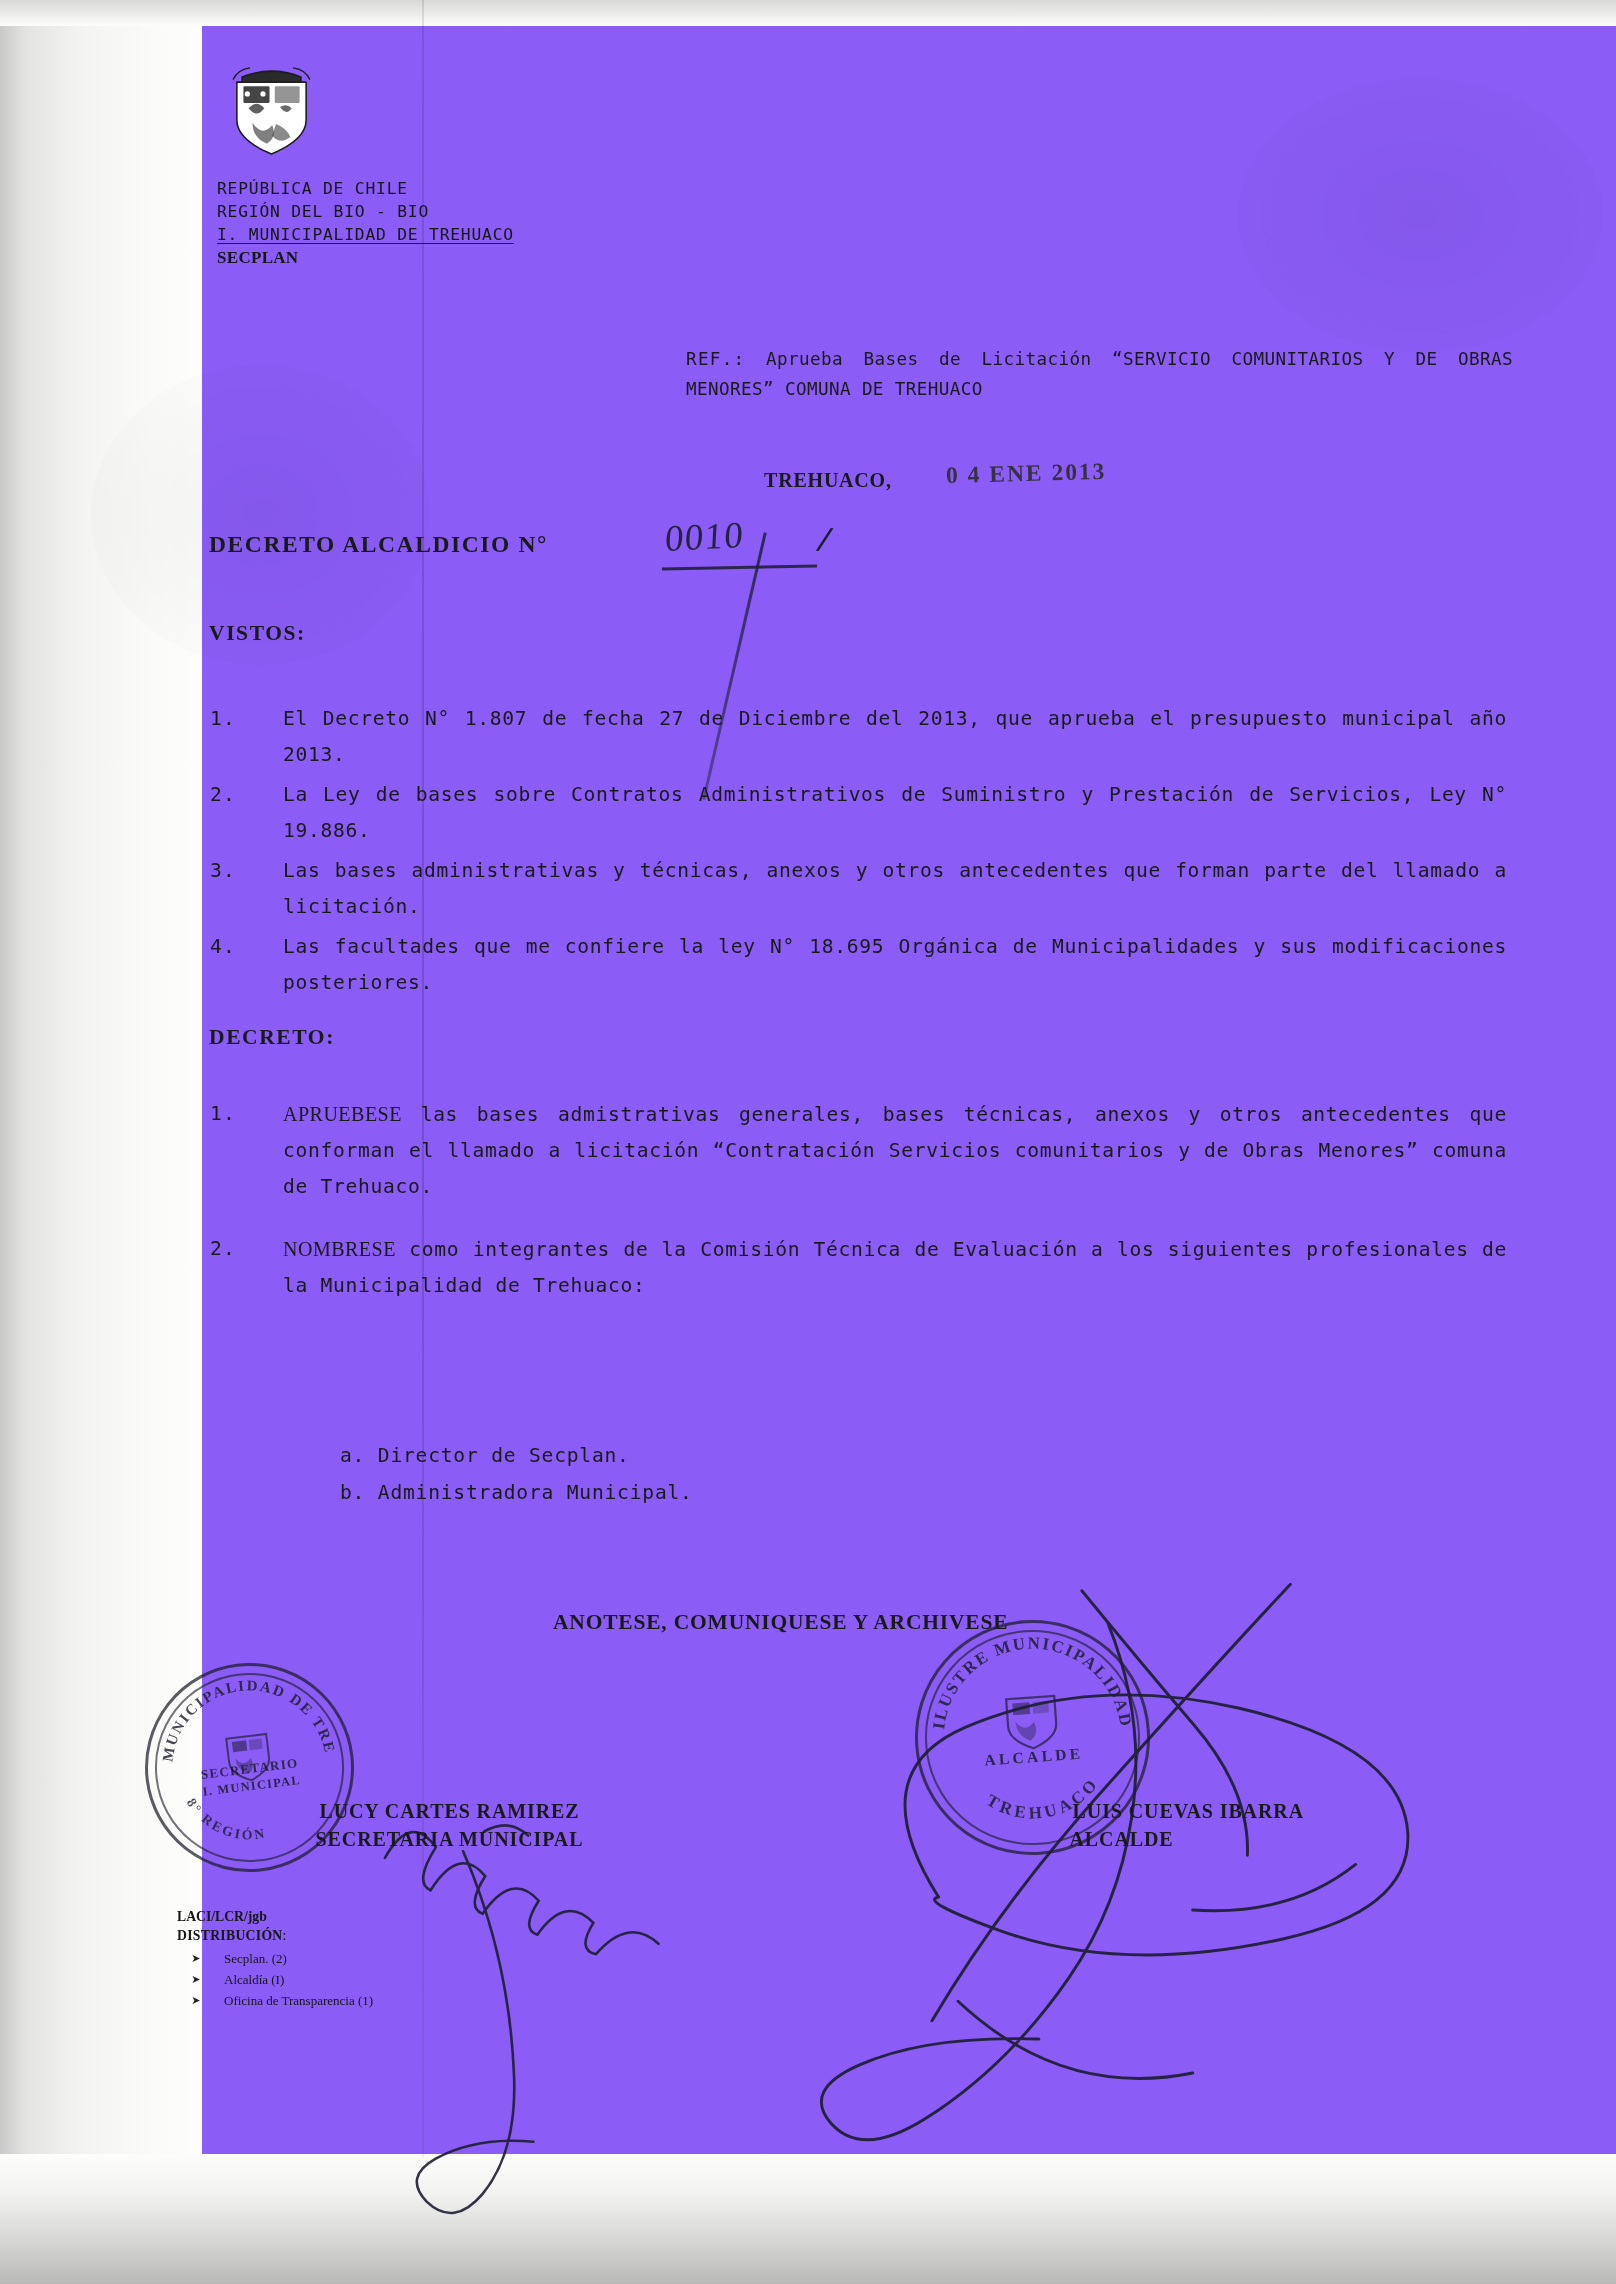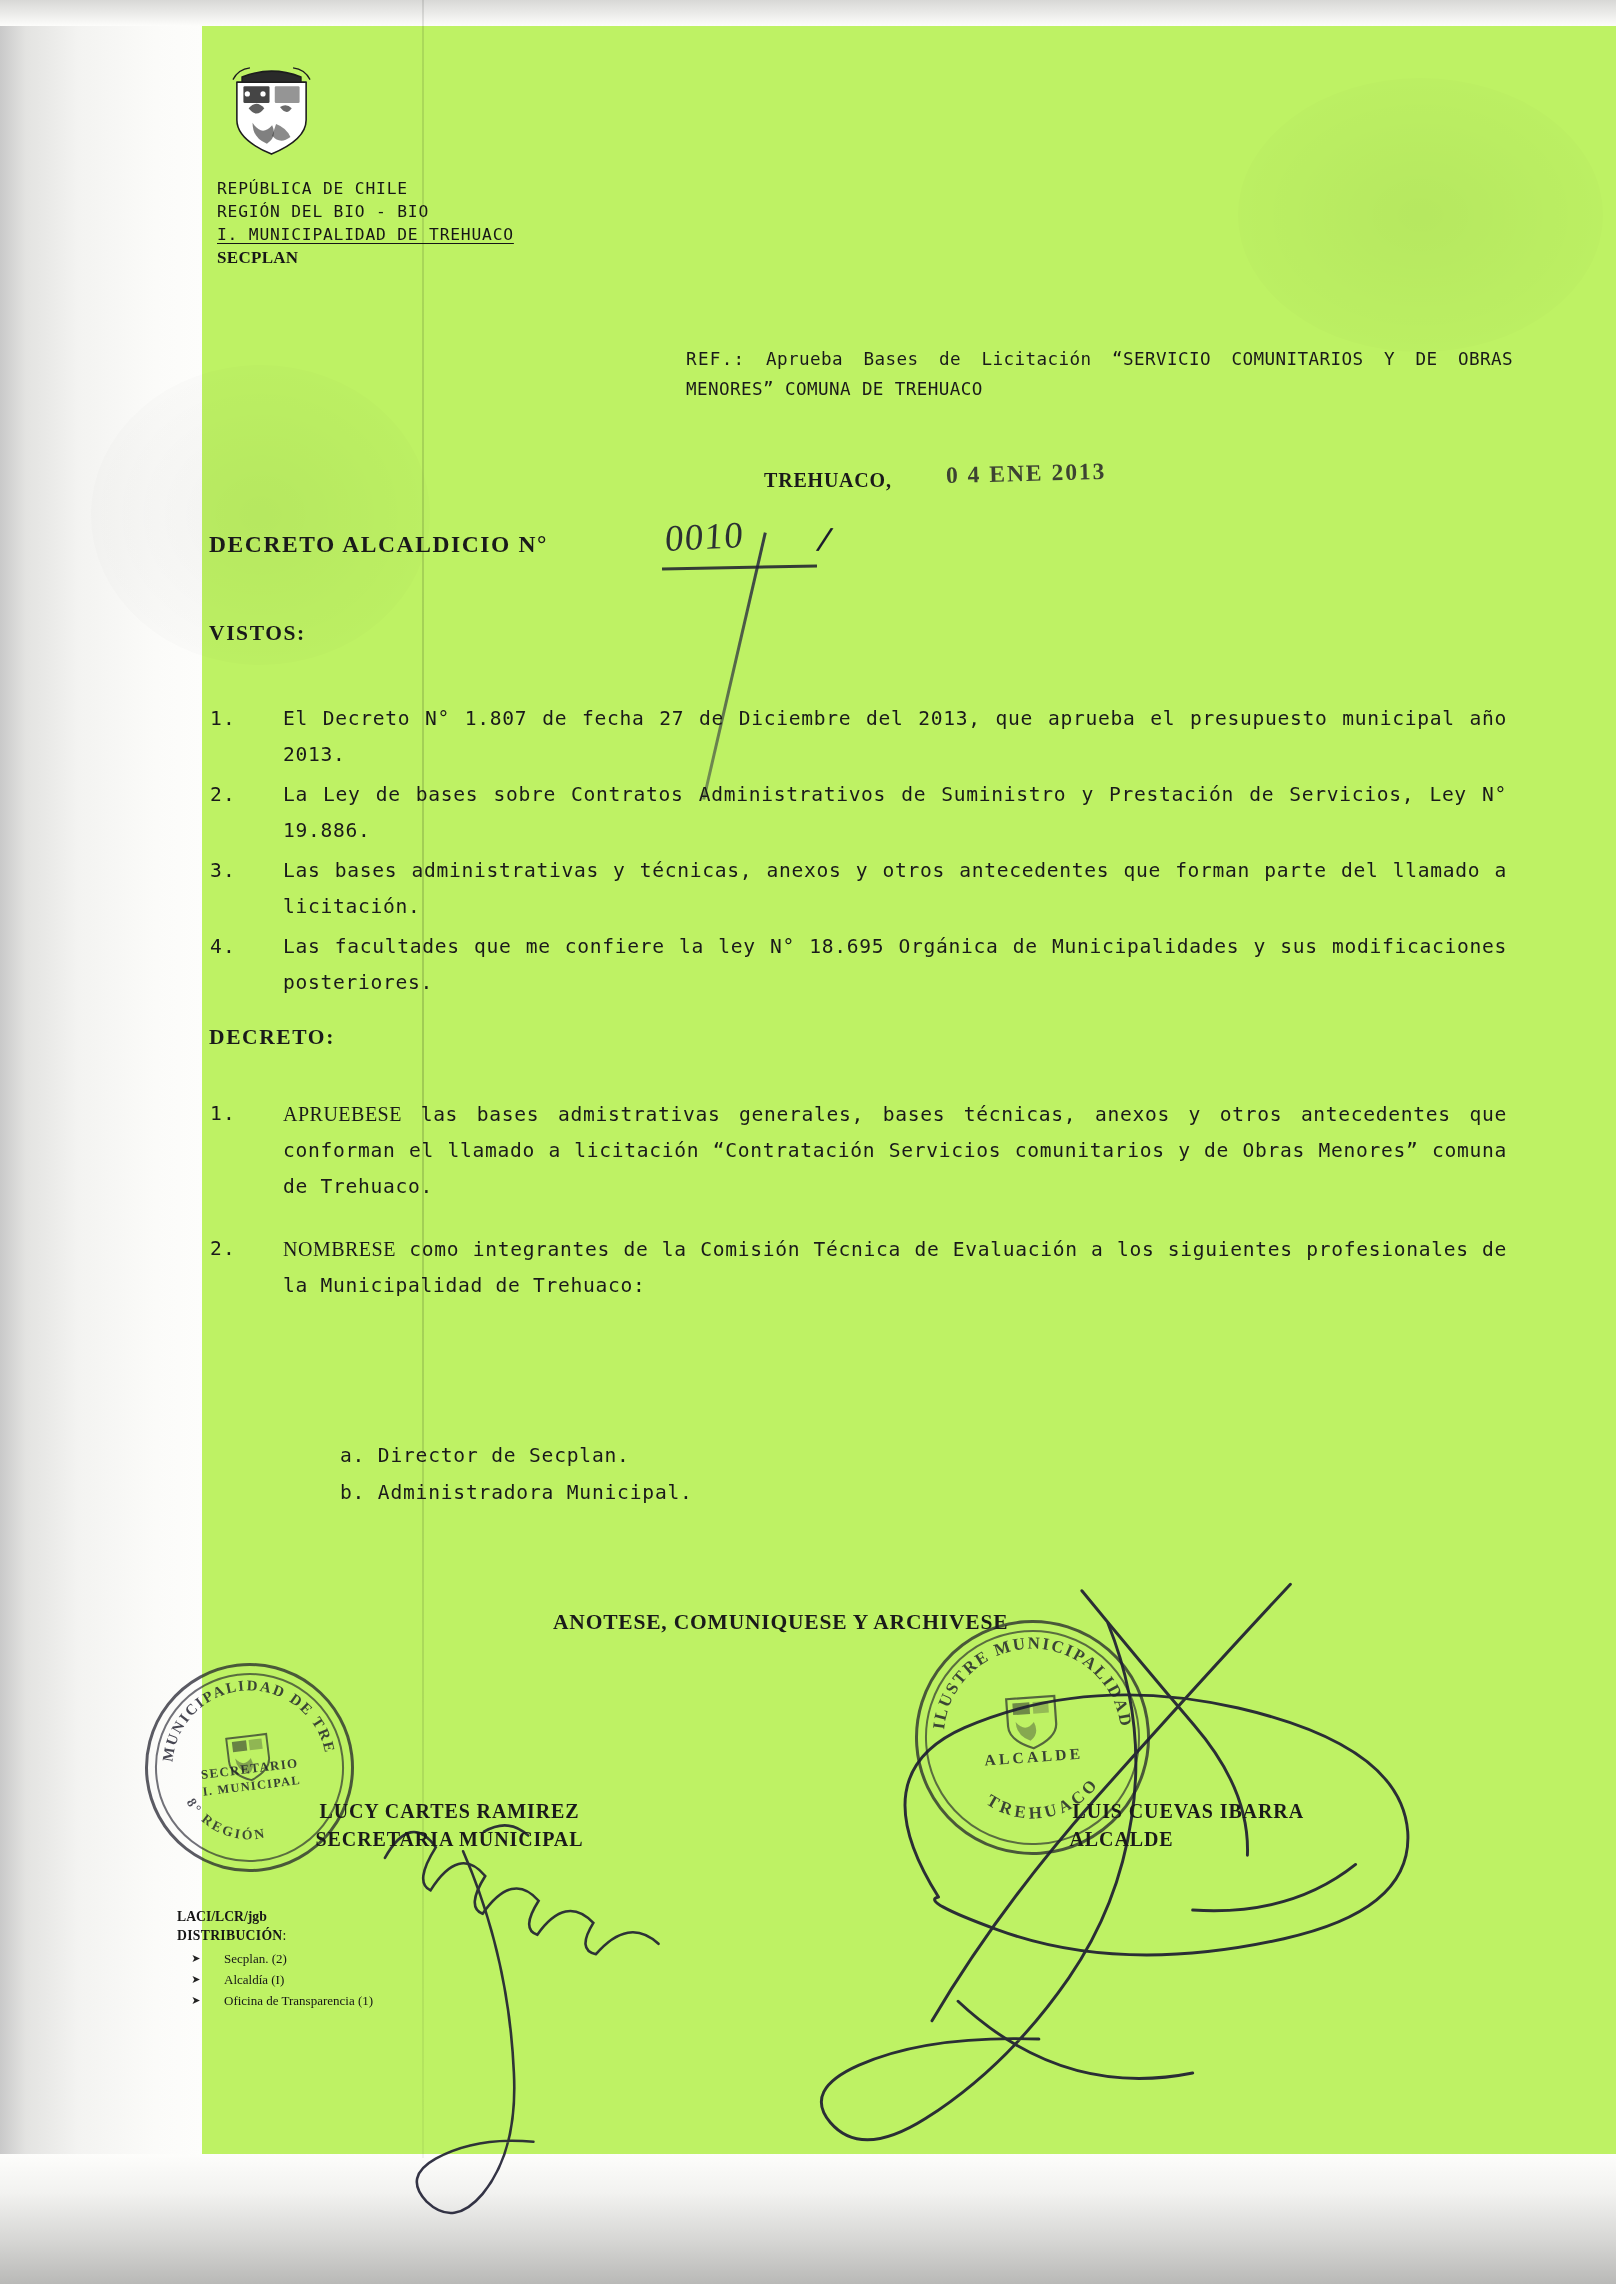--- a/index.html
+++ b/index.html
@@ -4,21 +4,21 @@
 <style>
   html, body {
     margin: 0;
     padding: 0;
     background: #8a8a8a;
   }
   .page {
     position: relative;
     width: 1617px;
     height: 2284px;
-    background: #bef264;
+    background: #8b5cf6;
     overflow: hidden;
     font-family: "DejaVu Sans Mono", monospace;
     color: #1a1a1a;
   }
   
   .scan-edge-left {
     position: absolute;
     left: 0; top: 0;
     width: 202px; height: 2284px;
     background: linear-gradient(to right, #c9c9c9 0px, #e3e3e1 26px, #f3f3f1 78px, #fbfbf9 156px, #fdfdfb 202px);

